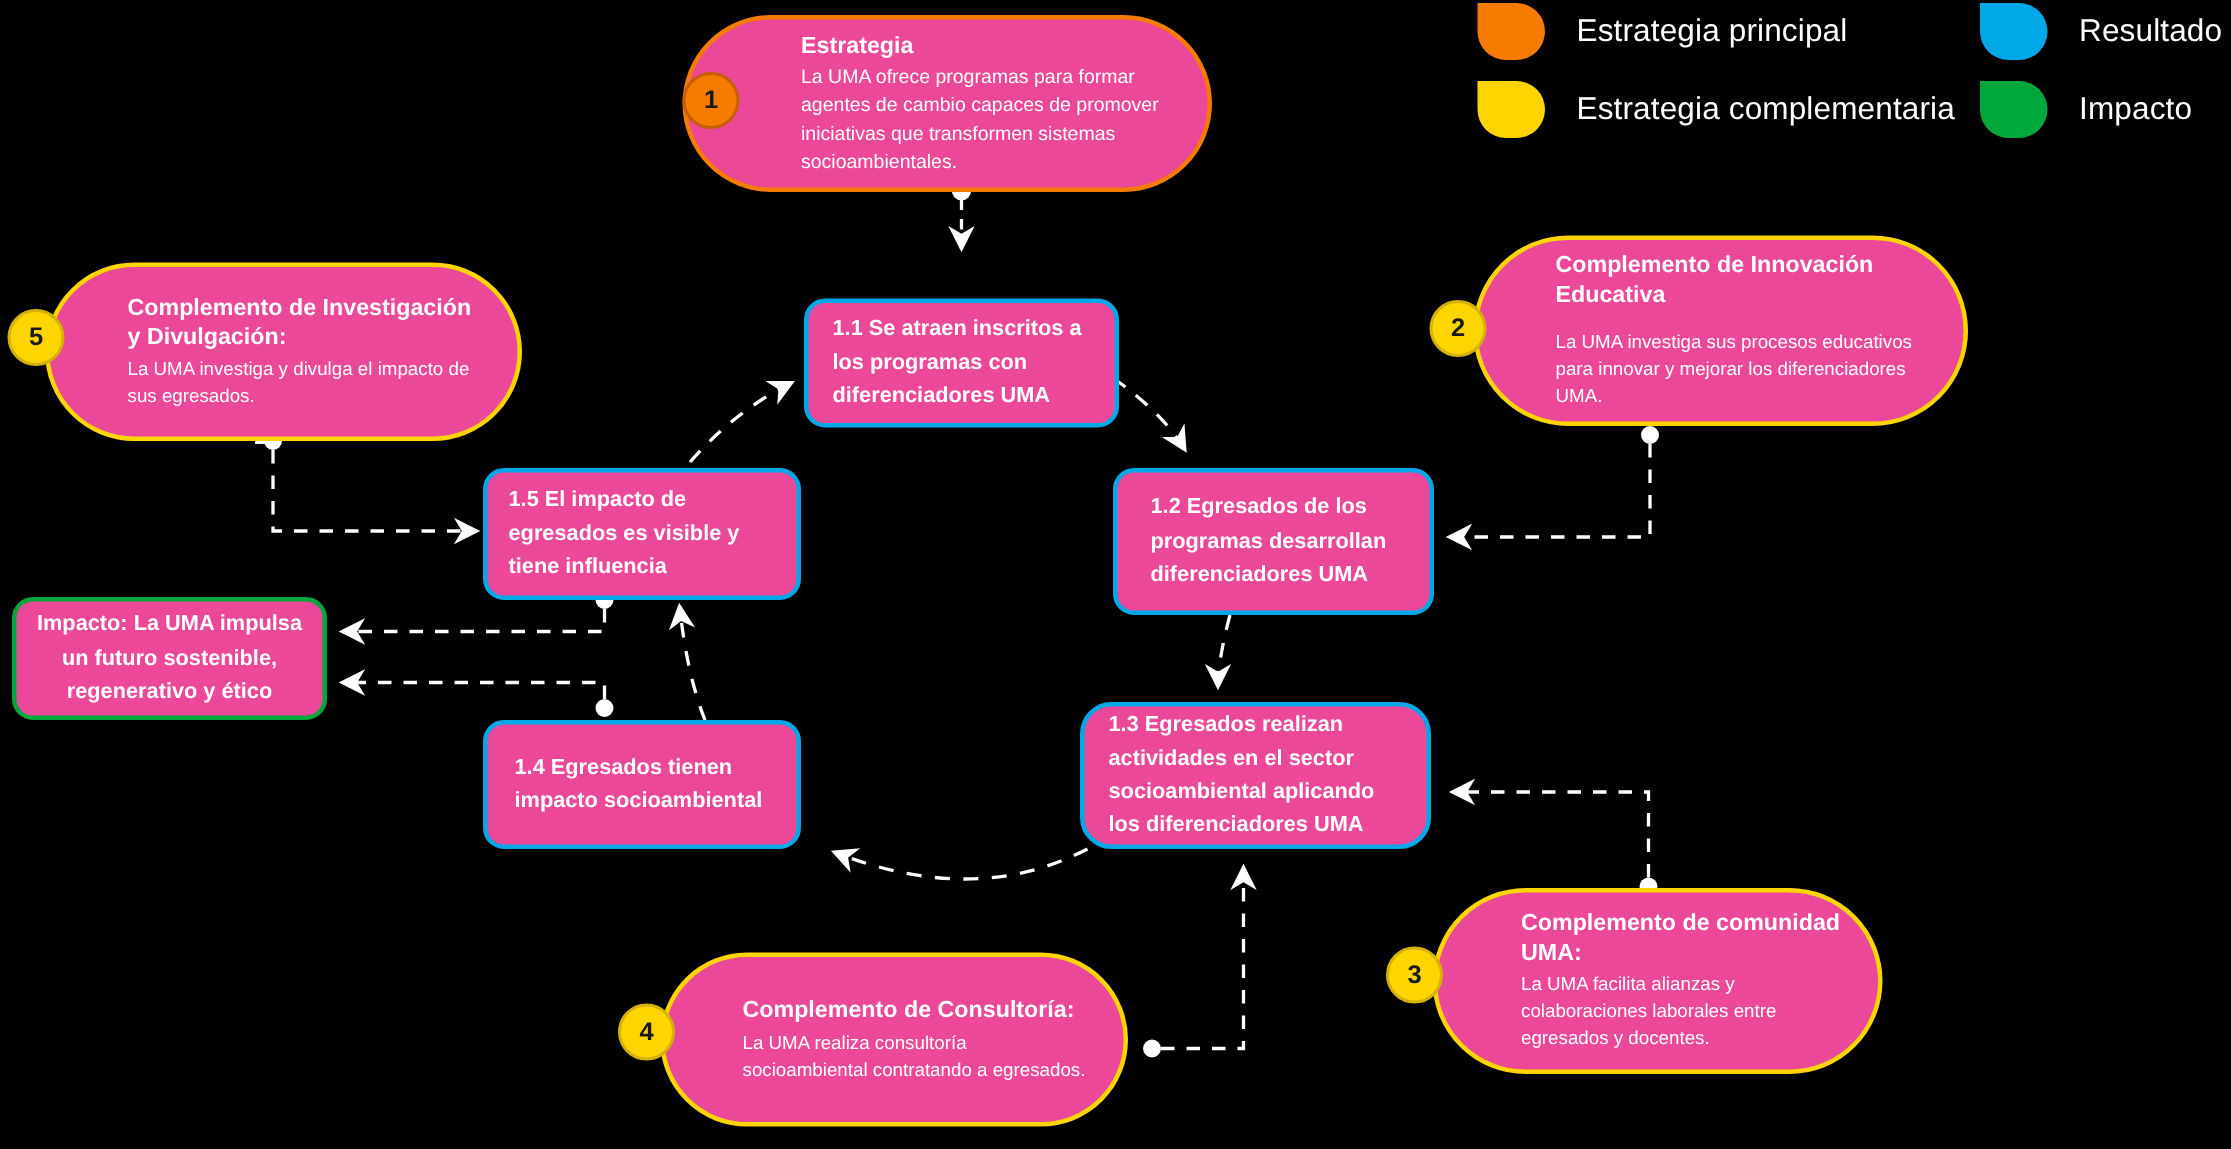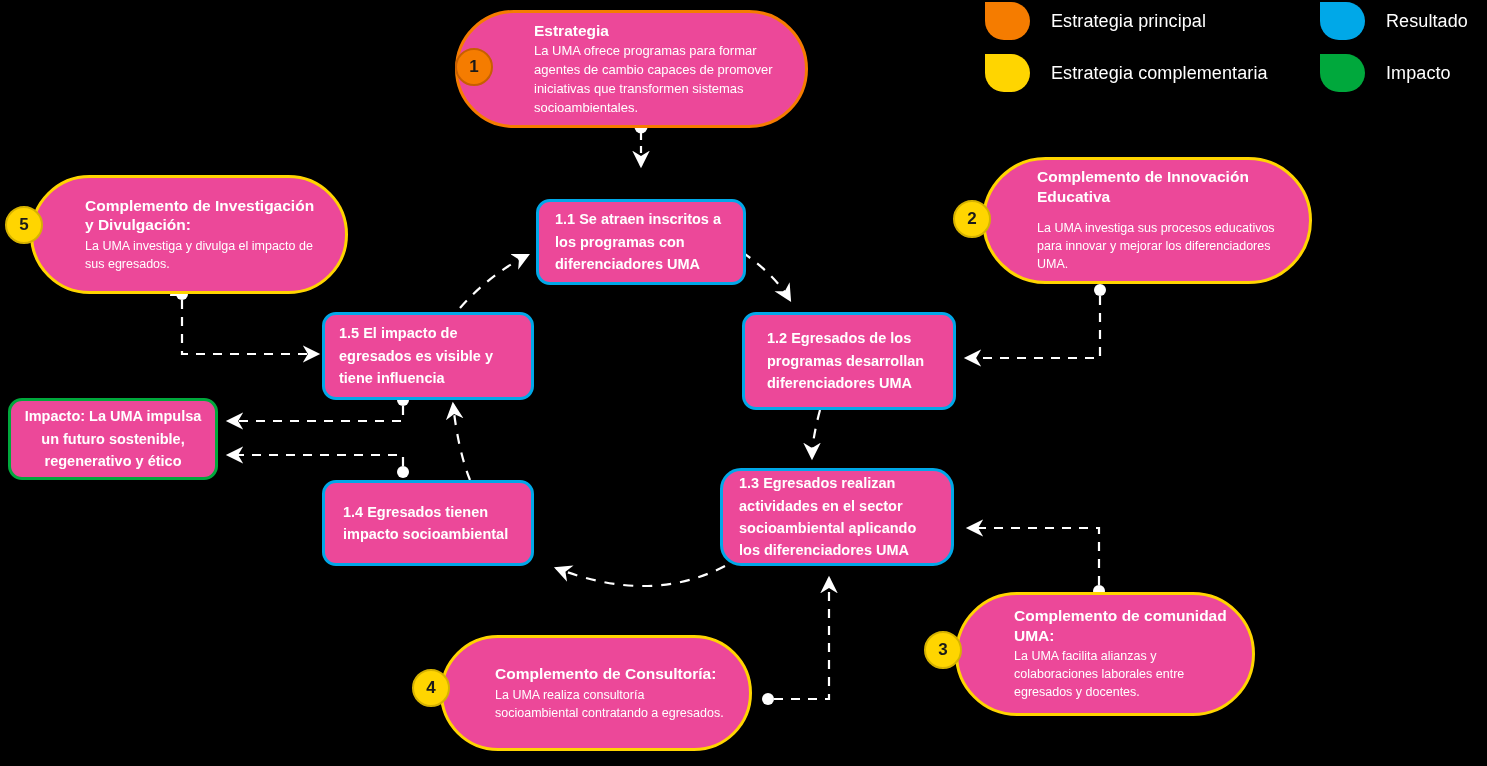--- a/index.html
+++ b/index.html
@@ -4,21 +4,21 @@
 <style>
   html,body{margin:0;padding:0;background:#000;}
   body{width:1487px;height:766px;overflow:hidden;font-family:"Liberation Sans",sans-serif;}
   #stage{position:relative;width:1487px;height:766px;background:#000;}
   svg.edges{position:absolute;left:0;top:0;width:1487px;height:766px;pointer-events:none;}
 
   
   .legend{position:absolute;left:985px;top:2px;width:500px;height:92px;}
   .leg-item{position:absolute;display:flex;align-items:center;}
   .leg-sw{width:45px;height:38px;border-radius:0 19px 19px 19px;flex:0 0 auto;}
-  .leg-lb{color:#fff;font-size:18px;margin-left:21px;white-space:nowrap;letter-spacing:.1px;text-align:right;}
+  .leg-lb{color:#fff;font-size:21px;margin-left:21px;white-space:nowrap;letter-spacing:.1px;text-align:right;}
 
   
   .node{position:absolute;box-sizing:border-box;background:#ec4899;}
   .pill{border-radius:70px;border-width:3px;border-style:solid;}
   .rbox{border-radius:14px;border-width:3px;border-style:solid;}
   .node .inner{position:absolute;left:0;top:0;right:0;bottom:0;display:flex;flex-direction:column;justify-content:center;}
   .ttl{color:#fff;font-weight:bold;line-height:1.25;}
   .dsc{color:#fff;line-height:1.45;}
 
   

